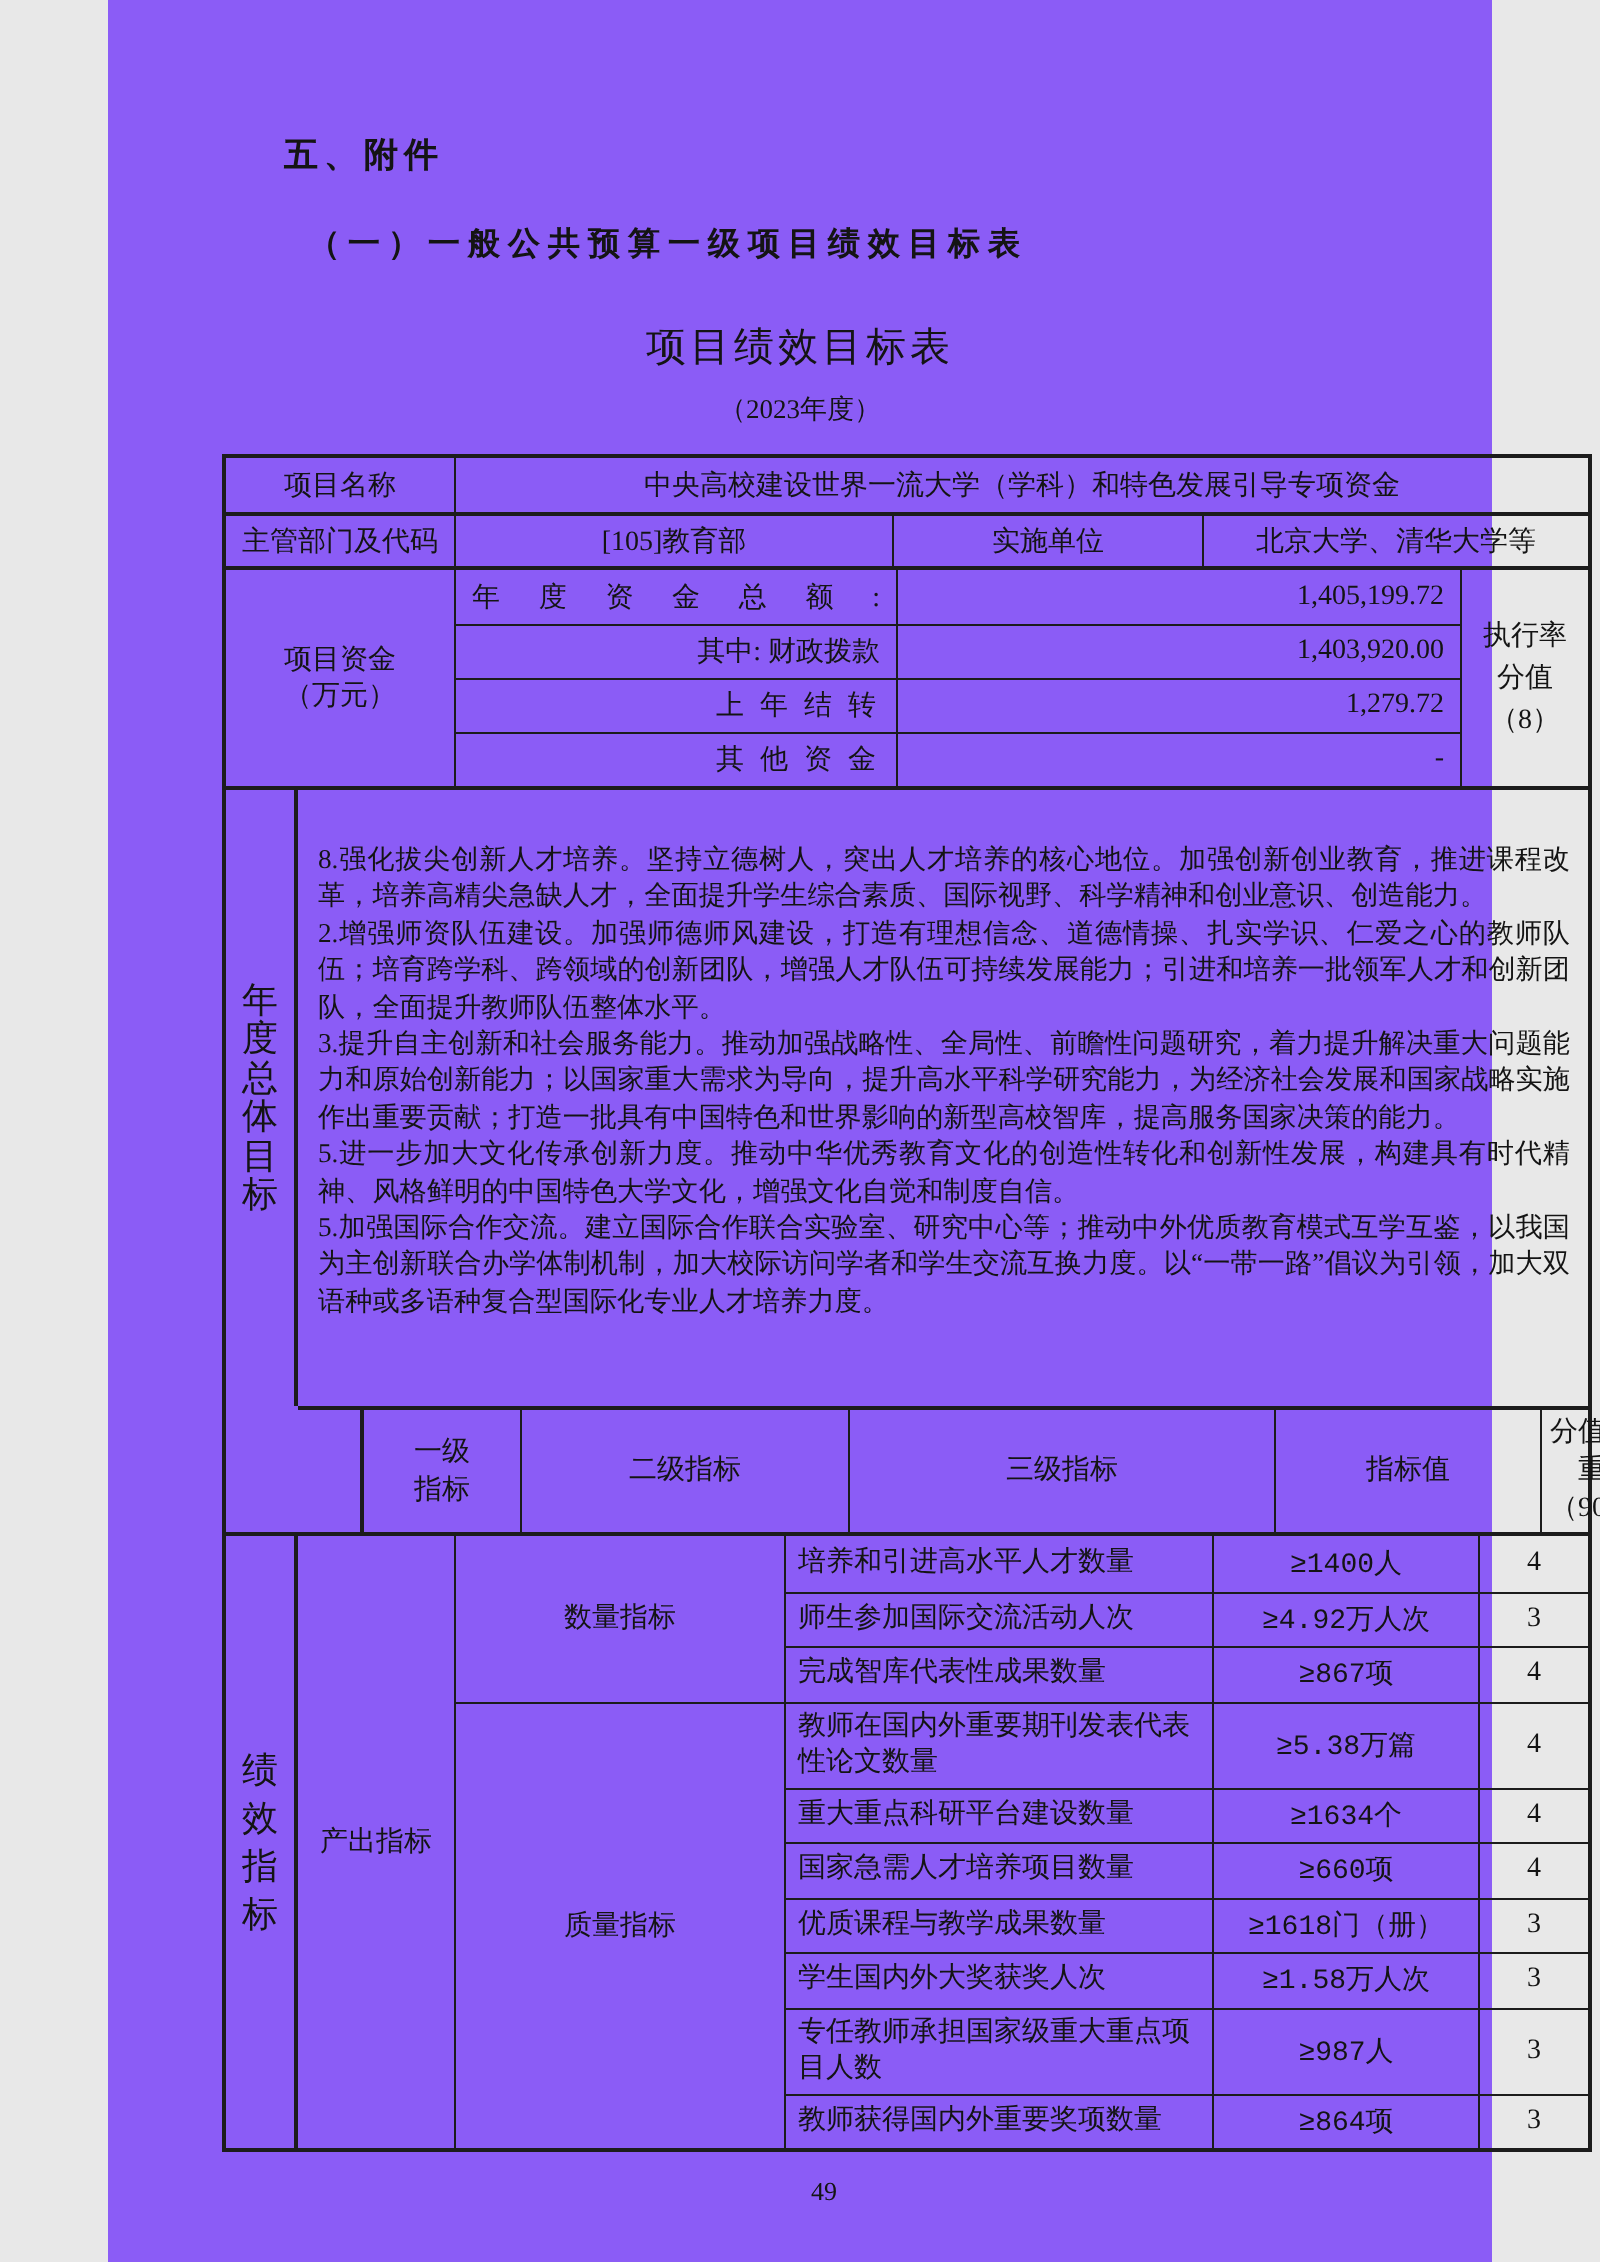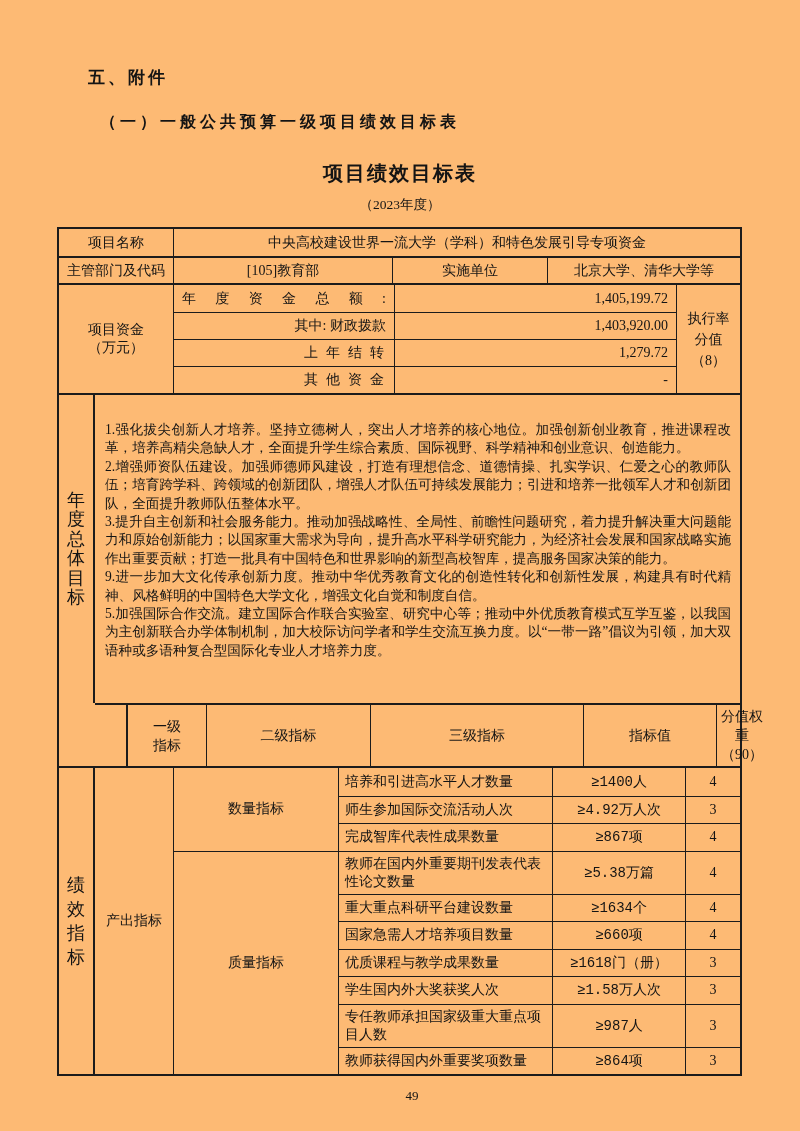--- a/index.html
+++ b/index.html
@@ -1,25 +1,25 @@
 <!DOCTYPE html>
 <html><head>
 <meta charset="utf-8">
 <style>
   * { margin:0; padding:0; box-sizing:border-box; }
   html,body { background:#e8e8e8; }
   .page {
-    position:relative; width:800px; height:1131px; margin:0 auto;
-    background:#fdba74; color:#141414;
+    position:relative; width:692px; height:1131px; margin:0 auto;
+    background:#8b5cf6; color:#141414;
     font-family:"Liberation Serif","DejaVu Serif",serif;
   }
   .h-section { position:absolute; left:88px; top:66px; font-size:17px; font-weight:bold; letter-spacing:3px; }
   .h-sub     { position:absolute; left:100px; top:112px; font-size:16px; font-weight:bold; letter-spacing:4px; }
   .h-title   { position:absolute; left:0; top:160px; width:100%; text-align:center;
-               font-size:20px; font-weight:bold; letter-spacing:2px;
+               font-size:20px; font-weight:normal; letter-spacing:2px;
                font-family:"Liberation Sans","DejaVu Sans",sans-serif; }
   .h-year    { position:absolute; left:0; top:196px; width:100%; text-align:center; font-size:13.5px; }
   .page-num  { position:absolute; left:12px; top:1088px; width:100%; text-align:center; font-size:13px; }
 
   .tbl { position:absolute; left:57px; top:227px; width:685px; border:2px solid #1c1c1c; font-size:14px; }
   .r   { display:flex; align-items:stretch; }
   .bt2 { border-top:2px solid #1c1c1c; }
   .c   { border-left:1.5px solid #1c1c1c; display:flex; align-items:center; justify-content:center;
          text-align:center; padding:2px 4px; }
   .r > .c:first-child { border-left:none; }
@@ -119,24 +119,24 @@
       <div class="c w-exec pre">执行率
 分值
 （8）</div>
     </div>
 
     <div class="r bt2">
       <div class="c w-vert">
         <div class="vtext">年度总体目标</div>
       </div>
       <div class="c goal">
-        <p>1.强化拔尖创新人才培养。坚持立德树人，突出人才培养的核心地位。加强创新创业教育，推进课程改革，培养高精尖急缺人才，全面提升学生综合素质、国际视野、科学精神和创业意识、创造能力。</p>
+        <p>8.强化拔尖创新人才培养。坚持立德树人，突出人才培养的核心地位。加强创新创业教育，推进课程改革，培养高精尖急缺人才，全面提升学生综合素质、国际视野、科学精神和创业意识、创造能力。</p>
         <p>2.增强师资队伍建设。加强师德师风建设，打造有理想信念、道德情操、扎实学识、仁爱之心的教师队伍；培育跨学科、跨领域的创新团队，增强人才队伍可持续发展能力；引进和培养一批领军人才和创新团队，全面提升教师队伍整体水平。</p>
         <p>3.提升自主创新和社会服务能力。推动加强战略性、全局性、前瞻性问题研究，着力提升解决重大问题能力和原始创新能力；以国家重大需求为导向，提升高水平科学研究能力，为经济社会发展和国家战略实施作出重要贡献；打造一批具有中国特色和世界影响的新型高校智库，提高服务国家决策的能力。</p>
-        <p>9.进一步加大文化传承创新力度。推动中华优秀教育文化的创造性转化和创新性发展，构建具有时代精神、风格鲜明的中国特色大学文化，增强文化自觉和制度自信。</p>
+        <p>5.进一步加大文化传承创新力度。推动中华优秀教育文化的创造性转化和创新性发展，构建具有时代精神、风格鲜明的中国特色大学文化，增强文化自觉和制度自信。</p>
         <p>5.加强国际合作交流。建立国际合作联合实验室、研究中心等；推动中外优质教育模式互学互鉴，以我国为主创新联合办学体制机制，加大校际访问学者和学生交流互换力度。以“一带一路”倡议为引领，加大双语种或多语种复合型国际化专业人才培养力度。</p>
       </div>
     </div>
 
     <div class="r hdr bt2">
       <div class="c w-vert"></div>
       <div class="c w-l1 pre vline2">一级
 指标</div>
       <div class="c w-l2">二级指标</div>
       <div class="c w-l3">三级指标</div>

